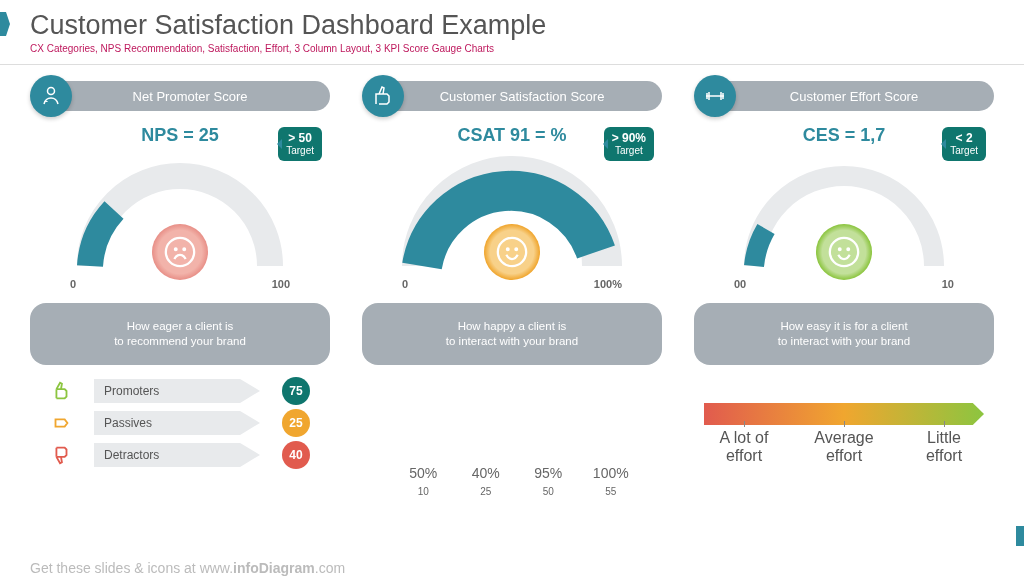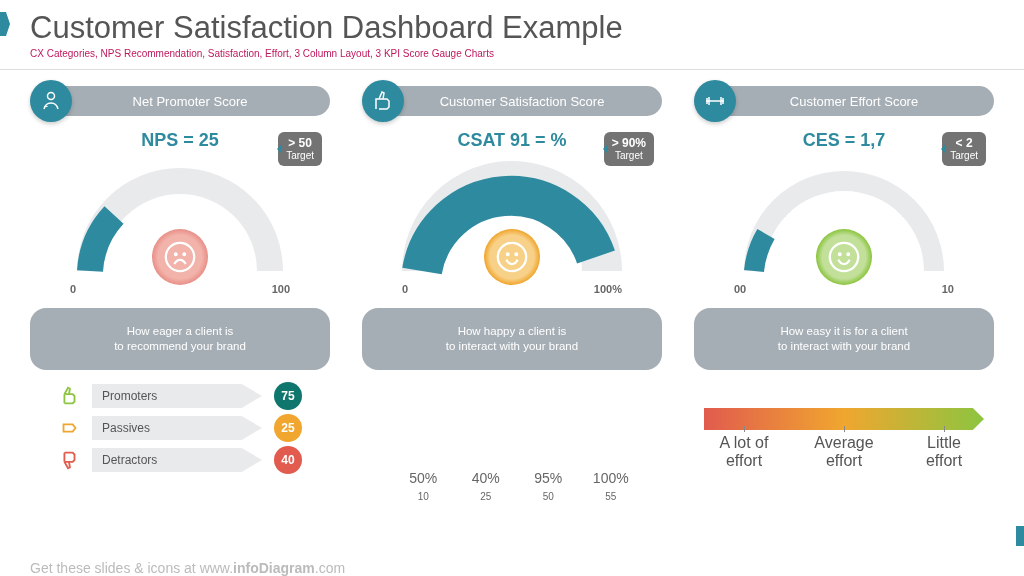--- a/index.html
+++ b/index.html
@@ -1,42 +1,42 @@
 <!DOCTYPE html>
 <html><head>
 <meta charset="utf-8">
 <style>
 *{box-sizing:border-box;margin:0;padding:0}
 body{font-family:"Segoe UI",Arial,sans-serif;background:#fff;width:1024px;height:576px;overflow:hidden;position:relative;color:#444}
 .edge-marker{position:absolute;left:0;top:12px;width:10px;height:24px;background:#2e8a9e;clip-path:polygon(0 0,60% 0,100% 50%,60% 100%,0 100%)}
 .edge-marker-r{position:absolute;right:0;bottom:30px;width:8px;height:20px;background:#2e8a9e}
 .header{padding:10px 30px 6px}
-.title{font-size:31px;font-weight:300;color:#555}
+.title{font-size:27px;font-weight:300;color:#555}
 .subtitle{font-size:10px;color:#be185d;margin-top:2px}
 .divider{height:1px;background:#ddd;margin:4px 0 10px}
 .cols{display:flex;gap:12px;padding:0 20px}
 .col{flex:1;display:flex;flex-direction:column;align-items:center}
 .pill-header{position:relative;width:300px;height:42px;margin-bottom:6px}
 .pill-header .bar{position:absolute;left:20px;right:0;top:6px;height:30px;background:#a6aeb5;border-radius:15px;display:flex;align-items:center;justify-content:center;color:#fff;font-size:13px;font-weight:400}
 .pill-circle{position:absolute;left:0;top:0;width:42px;height:42px;border-radius:50%;background:#2e8a9e;box-shadow:0 2px 4px rgba(0,0,0,.2);display:flex;align-items:center;justify-content:center;color:#fff}
 .pill-circle svg{width:24px;height:24px;stroke:#fff;fill:none;stroke-width:1.5}
 .score-area{position:relative;width:300px;height:170px}
 .score-title{text-align:center;font-size:18px;font-weight:700;margin-top:2px}
 .c-teal{color:#2e8a9e}
-.target-chip{position:absolute;right:8px;top:4px;background:#737373;color:#fff;border-radius:6px;padding:4px 8px;font-size:10px;line-height:1.2;text-align:center}
+.target-chip{position:absolute;right:8px;top:4px;background:#0f766e;color:#fff;border-radius:6px;padding:4px 8px;font-size:10px;line-height:1.2;text-align:center}
 .target-chip::before{content:"";position:absolute;left:-6px;top:50%;transform:translateY(-50%);border:5px solid transparent;border-right-color:#2e8a9e}
 .target-chip .big{font-size:12px;font-weight:700;display:block}
 .gauge-wrap{position:relative;margin:10px auto 0;width:240px}
 .gauge-svg{width:240px;height:120px;display:block}
 .face{position:absolute;left:50%;transform:translateX(-50%);bottom:-4px;width:56px;height:56px;border-radius:50%;display:flex;align-items:center;justify-content:center}
 .face svg{width:34px;height:34px}
 .axis{display:flex;justify-content:space-between;width:220px;margin:2px auto 0;font-size:11px;color:#666;font-weight:600}
 .desc-pill{width:300px;background:#a6aeb5;color:#fff;border-radius:16px;text-align:center;font-size:11.5px;line-height:1.3;padding:16px 10px;margin:10px 0 8px}
 .legend{width:260px}
-.legend-row{display:flex;align-items:center;gap:12px;margin:4px 8px}
+.legend-row{display:flex;align-items:center;gap:22px;margin:4px 0}
 .legend-row .thumb{width:22px;height:22px}
 .legend-row .thumb svg{width:22px;height:22px;fill:none;stroke-width:2}
 .tag{flex:1;height:24px;background:#e8eaec;display:flex;align-items:center;padding-left:10px;font-size:12px;color:#555;clip-path:polygon(0 0,88% 0,100% 50%,88% 100%,0 100%)}
 .bval{width:28px;height:28px;border-radius:50%;color:#fff;font-size:12px;font-weight:700;display:flex;align-items:center;justify-content:center}
 .bars{position:relative;width:260px;height:120px;margin-top:4px}
 .bar-area{position:absolute;left:20px;right:10px;bottom:18px;top:10px;display:flex;align-items:flex-end;gap:20px}
 .bar-col{flex:1;display:flex;flex-direction:column;align-items:center}
 .bar-rect{width:100%;background:#2e8a9e}
 .bar-lbl{position:absolute;top:-14px;font-size:14px;color:#666}
 .bar-x{position:absolute;left:20px;right:10px;bottom:0;display:flex;gap:20px}

